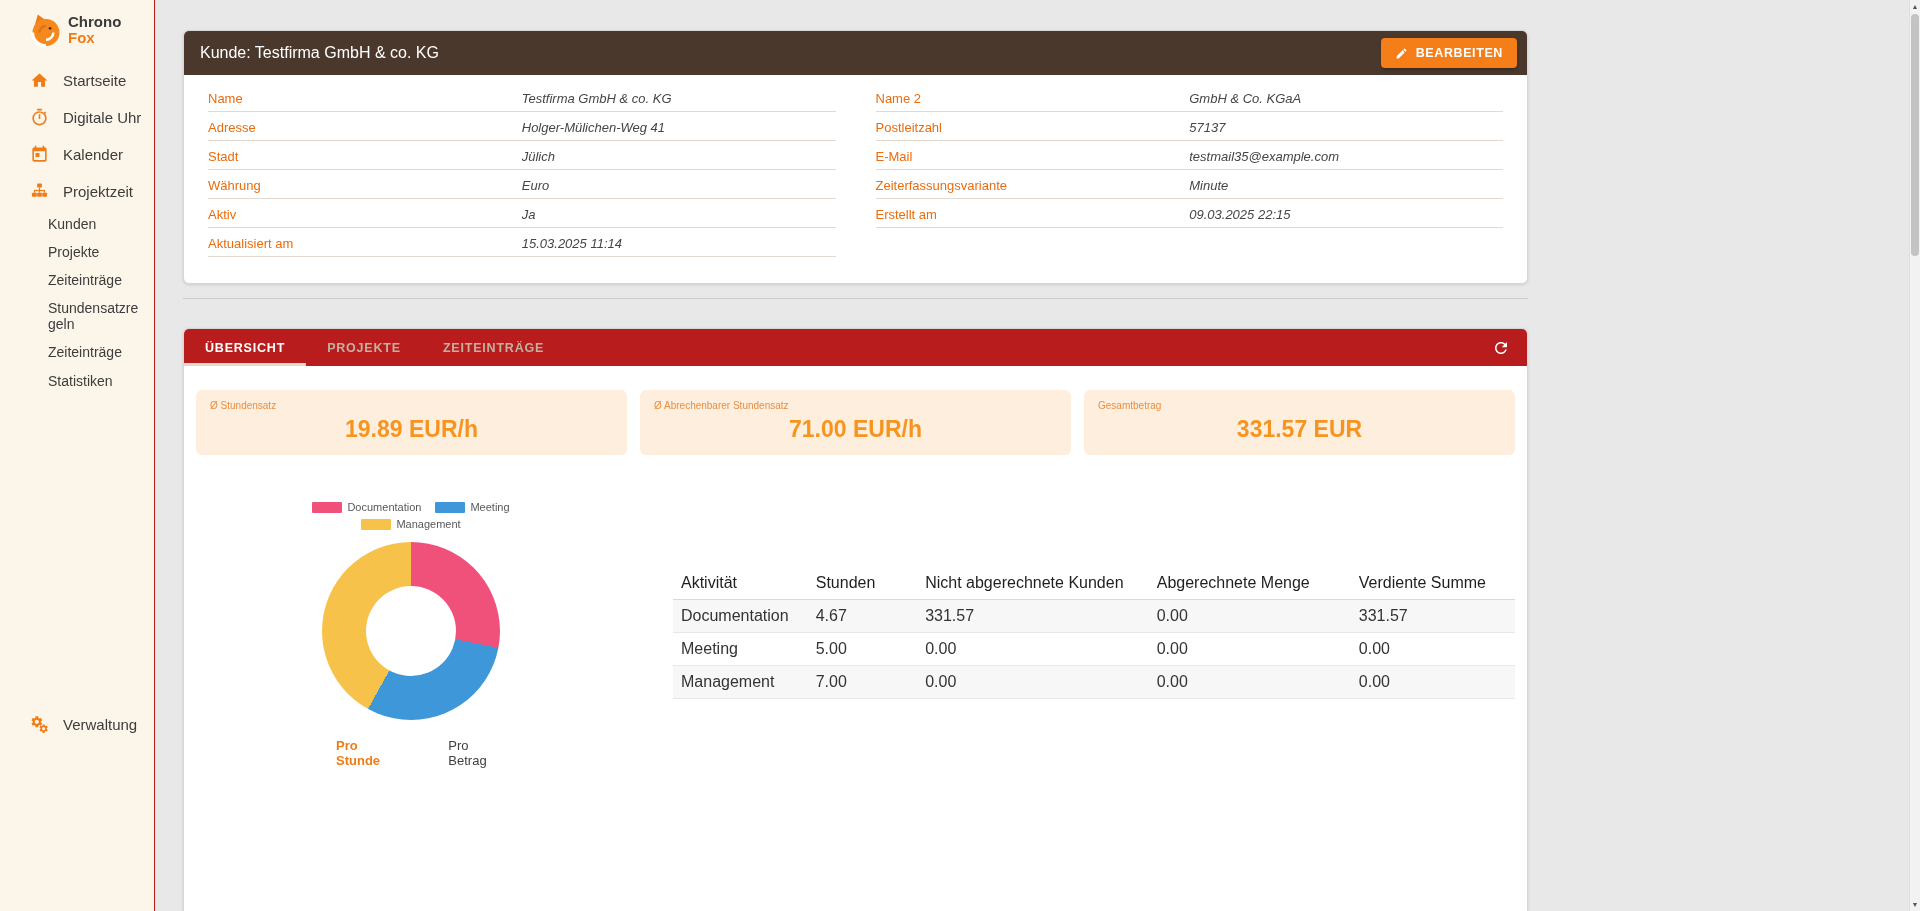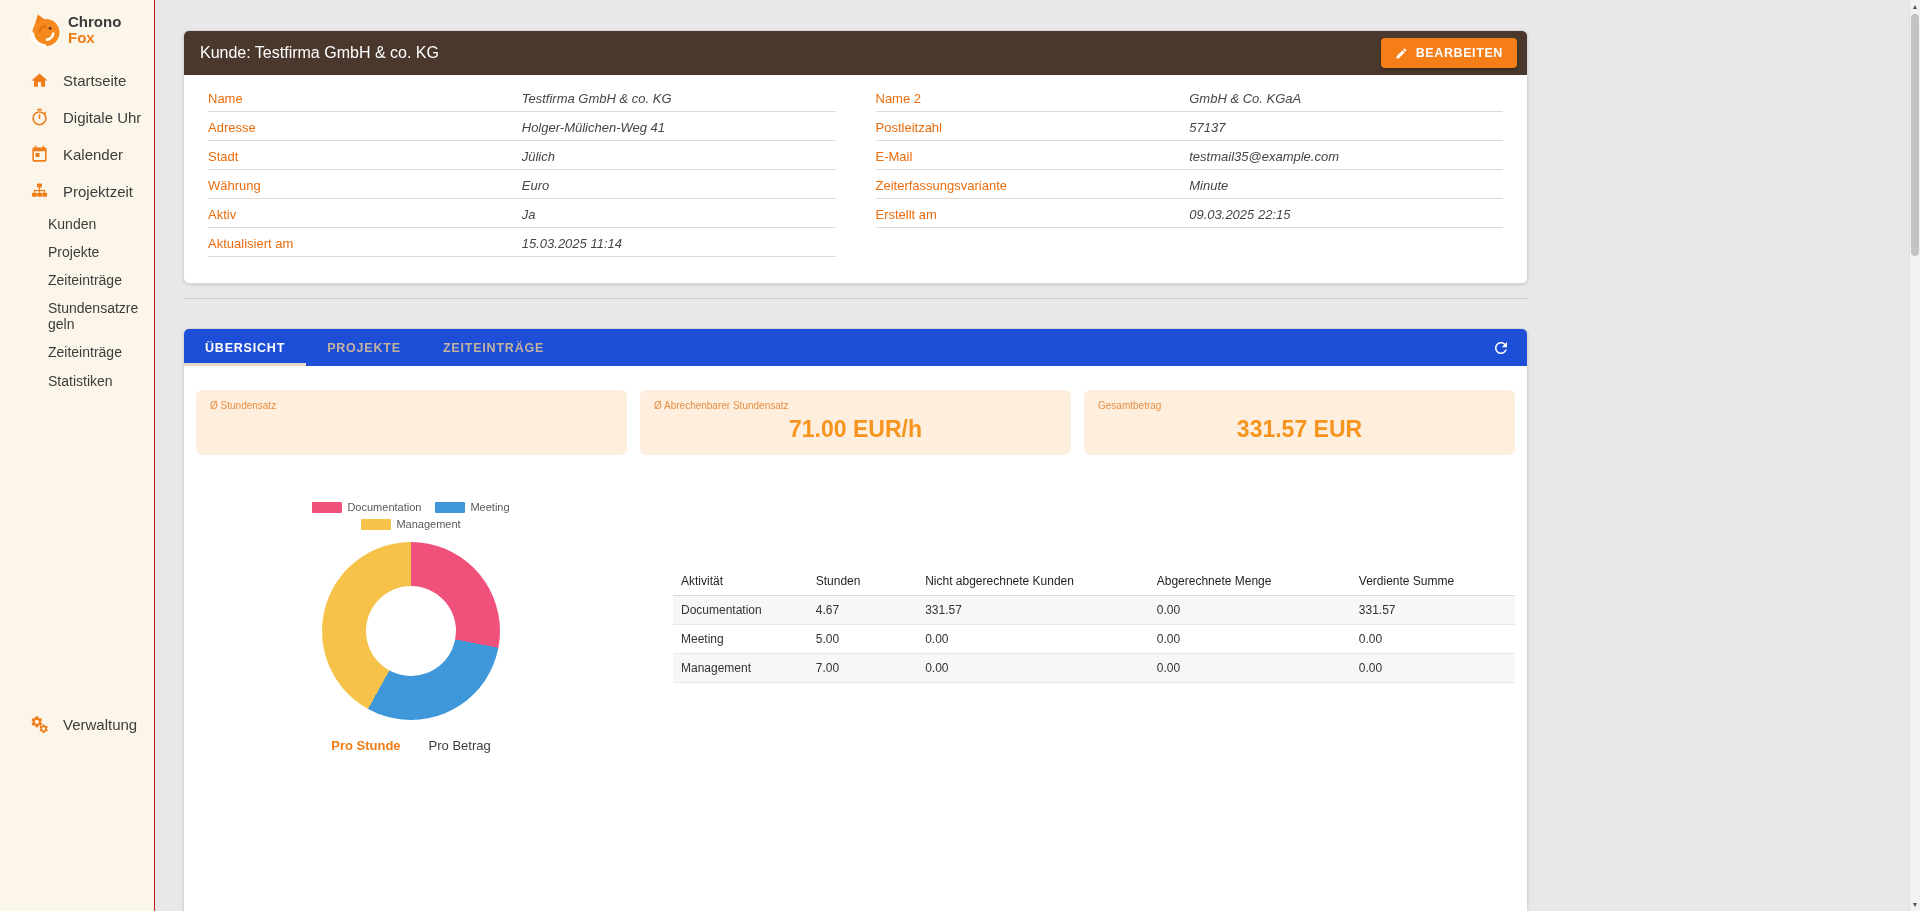--- a/index.html
+++ b/index.html
@@ -28,43 +28,43 @@
   .edit-btn { display: flex; align-items: center; gap: 8px; background: #f57e18; color: #fff; border: none; border-radius: 4px; font-family: inherit; font-size: 12.5px; font-weight: bold; letter-spacing: .6px; padding: 8px 14px; cursor: pointer; box-shadow: 0 2px 3px rgba(0,0,0,.25); }
   .details { display: grid; grid-template-columns: 1fr 1fr; column-gap: 40px; padding: 8px 24px 26px; align-content: start; }
   .detail-col { display: flex; flex-direction: column; }
   .detail-row { display: grid; grid-template-columns: 1fr 1fr; align-items: baseline; padding: 8px 0 5px; border-bottom: 1px solid #e3d9cf; }
   .detail-label { color: #ea6c0c; font-size: 13px; }
   .detail-value { color: #454545; font-size: 13px; font-style: italic; }
   .divider { border: none; border-top: 1px solid #cdcdcd; margin: 14px 0 29px; }
 
   
   .overview-card { min-height: 610px; }
-  .tabbar { background: #1d4ed8; border-radius: 5px 5px 0 0; display: flex; align-items: stretch; height: 37px; }
+  .tabbar { background: #b91c1c; border-radius: 5px 5px 0 0; display: flex; align-items: stretch; height: 37px; }
   .tab { display: flex; align-items: center; padding: 0 21px; color: #c4b2a1; font-size: 12.5px; font-weight: bold; letter-spacing: .8px; cursor: pointer; position: relative; }
   .tab.active { color: #fff; }
   .tab.active::after { content: ""; position: absolute; left: 0; right: 0; bottom: 0; height: 3px; background: #e4d9cb; }
   .refresh-btn { margin-left: auto; align-self: center; margin-right: 13px; width: 26px; height: 26px; display: flex; align-items: center; justify-content: center; cursor: pointer; }
   .stats { display: flex; gap: 13px; padding: 24px 12px 20px; }
   .stat { flex: 1; background: #fdeede; border-radius: 6px; padding: 10px 14px 12px; }
   .stat-label { color: #e98f42; font-size: 10px; }
   .stat-value { color: #f7941d; font-size: 23px; font-weight: bold; text-align: center; margin-top: 5px; }
 
   .chart-row { display: flex; align-items: flex-start; padding: 26px 12px 40px 0; }
   .chart-col { width: 190px; margin-left: 132px; display: flex; flex-direction: column; align-items: center; }
   .legend { display: flex; flex-wrap: wrap; justify-content: center; column-gap: 14px; row-gap: 5px; width: 200px; margin-bottom: 12px; }
   .legend-item { display: flex; align-items: center; gap: 5px; font-size: 11px; color: #595959; cursor: pointer; }
   .legend-swatch { width: 30px; height: 11px; border-radius: 1px; background: #ccc; }
   .donut { width: 178px; height: 178px; border-radius: 50%; position: relative; background: #eee; }
   .donut::after { content: ""; position: absolute; inset: 44px; border-radius: 50%; background: #fff; }
   .view-tabs { display: flex; gap: 28px; margin-top: 18px; font-size: 13px; }
-  .view-tab { color: #3f3f3f; cursor: pointer; }
+  .view-tab { color: #3f3f3f; cursor: pointer; margin-left: 20px; }
   .view-tab.active { color: #ef7d17; font-weight: bold; }
 
   .table-wrap { flex: 1; margin-left: 167px; margin-top: 66px; }
-  table.activity { width: 100%; border-collapse: collapse; font-size: 12px; }
+  table.activity { width: 100%; border-collapse: collapse; font-size: 16px; }
   table.activity th { text-align: left; font-weight: normal; color: #1f1f1f; padding: 7px 8px; border-bottom: 1px solid #d9d9d9; }
   table.activity td { color: #333; padding: 7px 8px; border-bottom: 1px solid #e8e8e8; }
   table.activity tbody tr:nth-child(odd) { background: #f7f7f7; }
 
   
   .scrollbar { position: fixed; top: 0; right: 0; width: 11px; height: 911px; background: #f2f2f2; border-left: 1px solid #e0e0e0; }
   .scroll-arrow { position: absolute; left: 0; width: 10px; height: 13px; font-size: 7px; color: #555; text-align: center; line-height: 13px; cursor: pointer; }
   .scroll-arrow.up { top: 0; }
   .scroll-arrow.down { bottom: 0; }
   .scroll-thumb { position: absolute; left: 1px; top: 14px; width: 8px; height: 242px; background: #c3c3c3; border-radius: 4px; cursor: pointer; }
@@ -238,20 +238,21 @@
             <svg viewBox="0 0 24 24" width="18" height="18" fill="#ffffff">
                 <path d="M17.65 6.35C16.2 4.9 14.21 4 12 4c-4.42 0-7.99 3.58-7.99 8s3.57 8 7.99 8c3.73 0 6.84-2.55 7.73-6h-2.08c-.82 2.33-3.04 4-5.65 4-3.31 0-6-2.69-6-6s2.69-6 6-6c1.66 0 3.14.69 4.22 1.78L13 11h7V4l-2.35 2.35z"></path>
               </svg>
           </span>
         </div>
       </div>
 
       <div class="stats">
         <div class="stat">
           <div class="stat-label">Ø Stundensatz</div>
+          <div class="stat-value">19.89 EUR/h</div>
         </div>
         <div class="stat">
           <div class="stat-label">Ø Abrechenbarer Stundensatz</div>
           <div class="stat-value">71.00 EUR/h</div>
         </div>
         <div class="stat">
           <div class="stat-label">Gesamtbetrag</div>
           <div class="stat-value">331.57 EUR</div>
         </div>
       </div>

